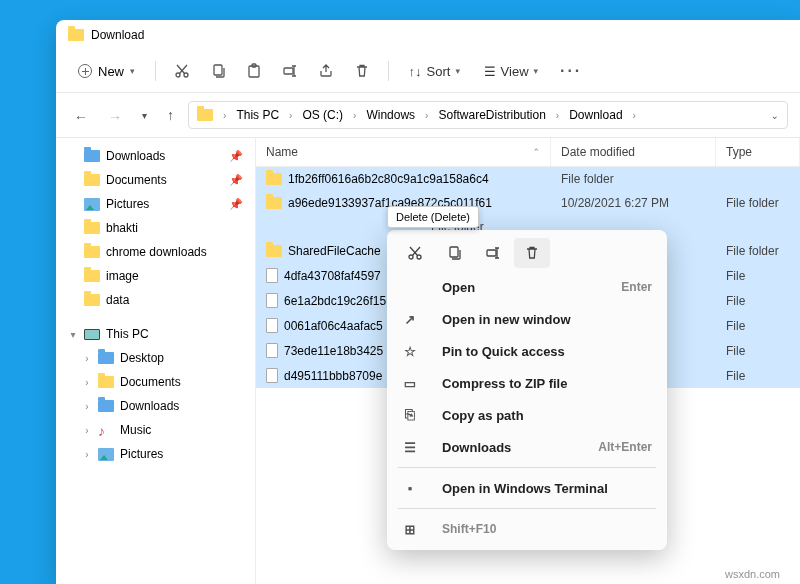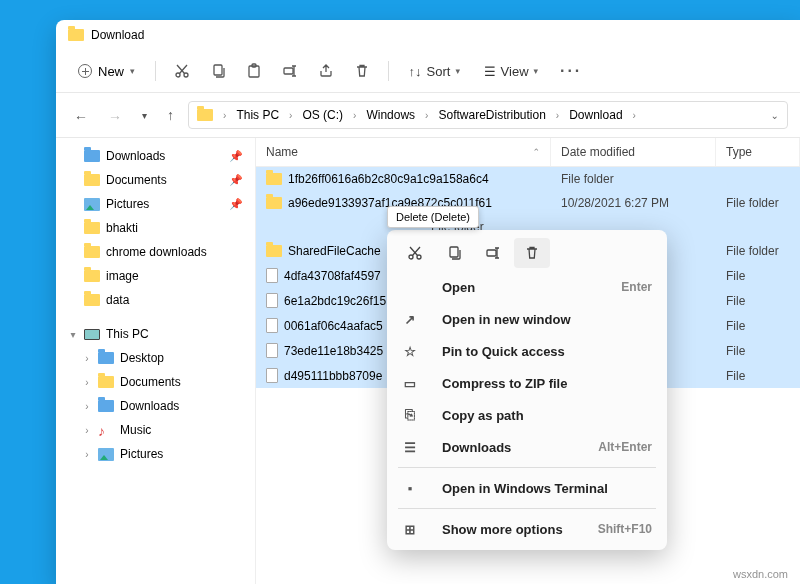--- a/index.html
+++ b/index.html
@@ -62,21 +62,21 @@
 .context-menu { position: absolute; background: #fbfbfb; border-radius: 8px; box-shadow: 0 8px 28px rgba(0,0,0,0.25); padding: 5px; width: 280px; font-size: 13px; z-index: 40; }
 .ctx-icons { display: flex; gap: 3px; padding: 3px 5px; }
 .ctx-icon { padding: 7px 10px; border-radius: 4px; cursor: pointer; color: #444; display: flex; align-items: center; justify-content: center; }
 .ctx-icon:hover, .ctx-icon.hover { background: #eee; }
 .ctx-icon svg { width: 16px; height: 16px; }
 .ctx-item { display: flex; align-items: center; gap: 24px; padding: 8px 10px; border-radius: 4px; cursor: pointer; color: #222; font-weight: bold; }
 .ctx-item .mi-ic { width: 16px; height: 16px; display: flex; align-items: center; justify-content: center; color: #555; }
 .ctx-item .lbl { flex: 1; }
 .ctx-item .sc { color: #888; font-size: 12px; }
 .ctx-sep { height: 1px; background: #ddd; margin: 4px 6px; }
-.watermark { position: absolute; bottom: 4px; right: 12px; font-size: 11px; color: rgba(0,0,0,0.45); z-index: 200; }
+.watermark { position: absolute; bottom: 4px; right: 20px; font-size: 11px; color: rgba(0,0,0,0.45); z-index: 200; }
 </style>
 </head>
 <body>
 
 <div class="window">
   <div class="titlebar">
     <span class="folder-icon"></span>
     <span>Download</span>
   </div>
 
@@ -372,21 +372,20 @@
             </div>
             <div class="ctx-sep"></div>
             <div class="ctx-item">
               <span class="mi-ic">▪</span>
               <span class="lbl">Open in Windows Terminal</span>
               <span class="sc"></span>
             </div>
             <div class="ctx-sep"></div>
             <div class="ctx-item">
               <span class="mi-ic">⊞</span>
-              <span class="lbl">Show more options</span>
               <span class="sc">Shift+F10</span>
             </div>
           </div>
       </div>
     </div>
   </div>
 </div>
 
 <div class="watermark">wsxdn.com</div>
 

